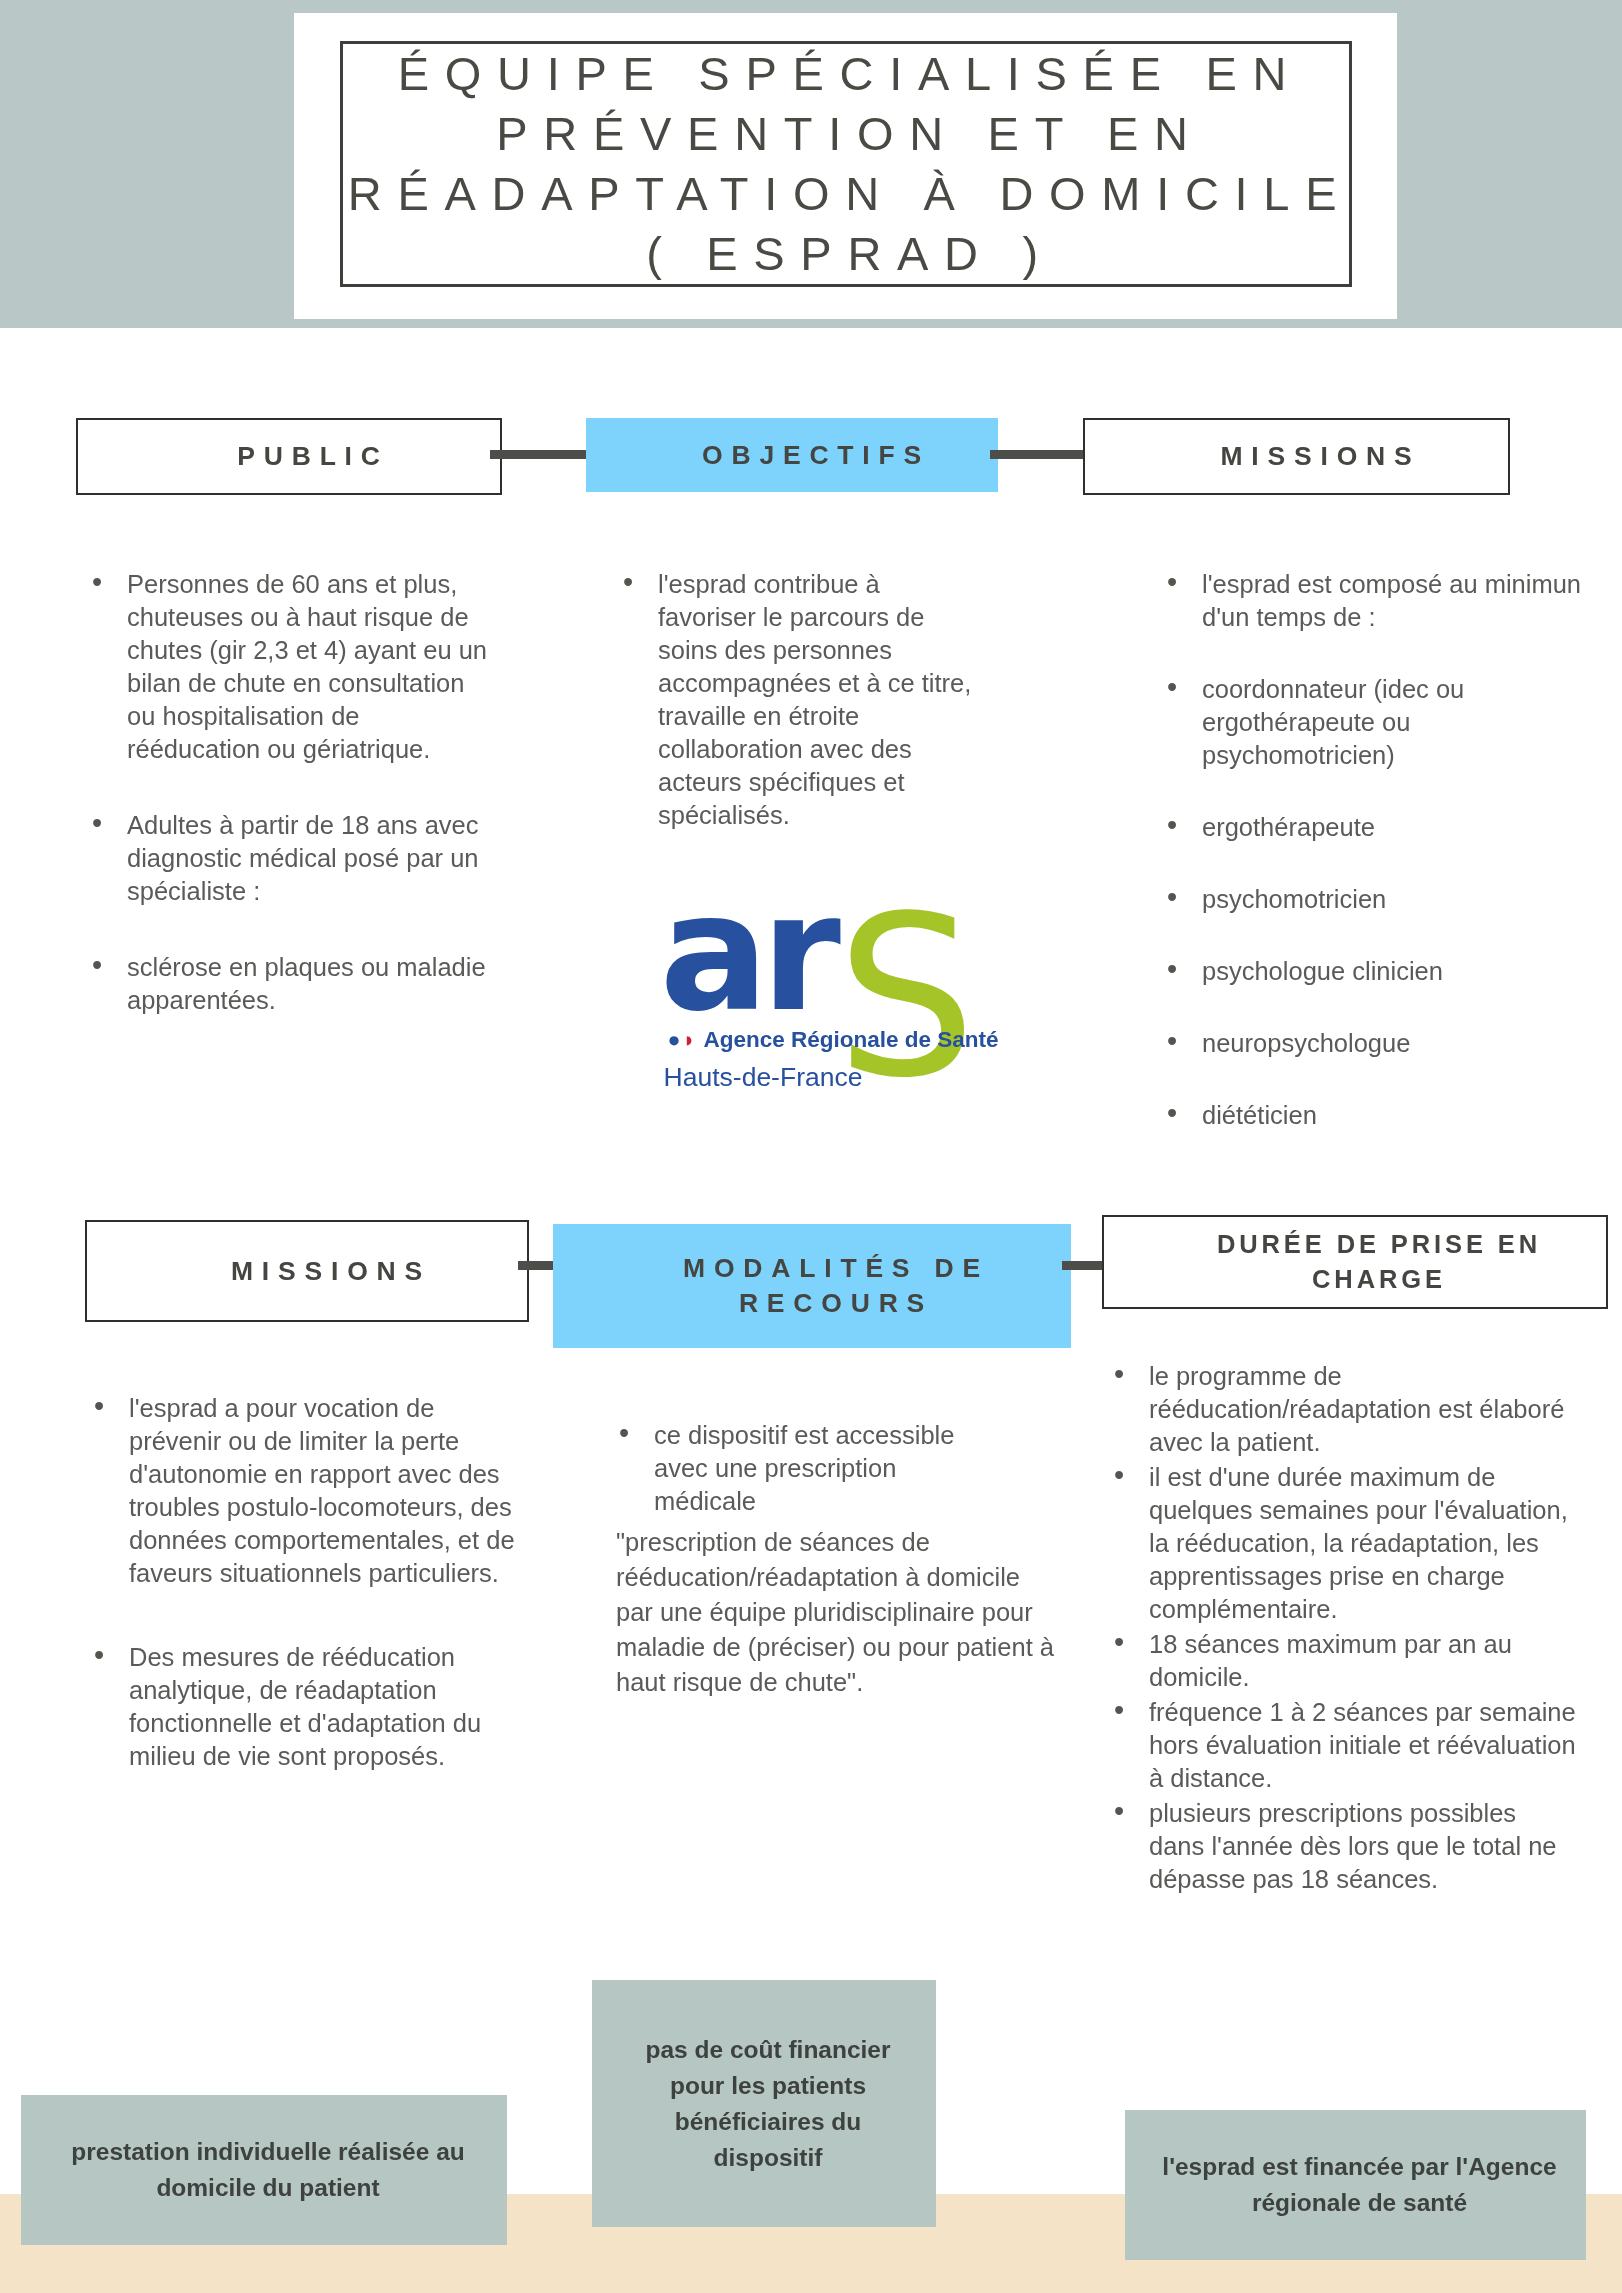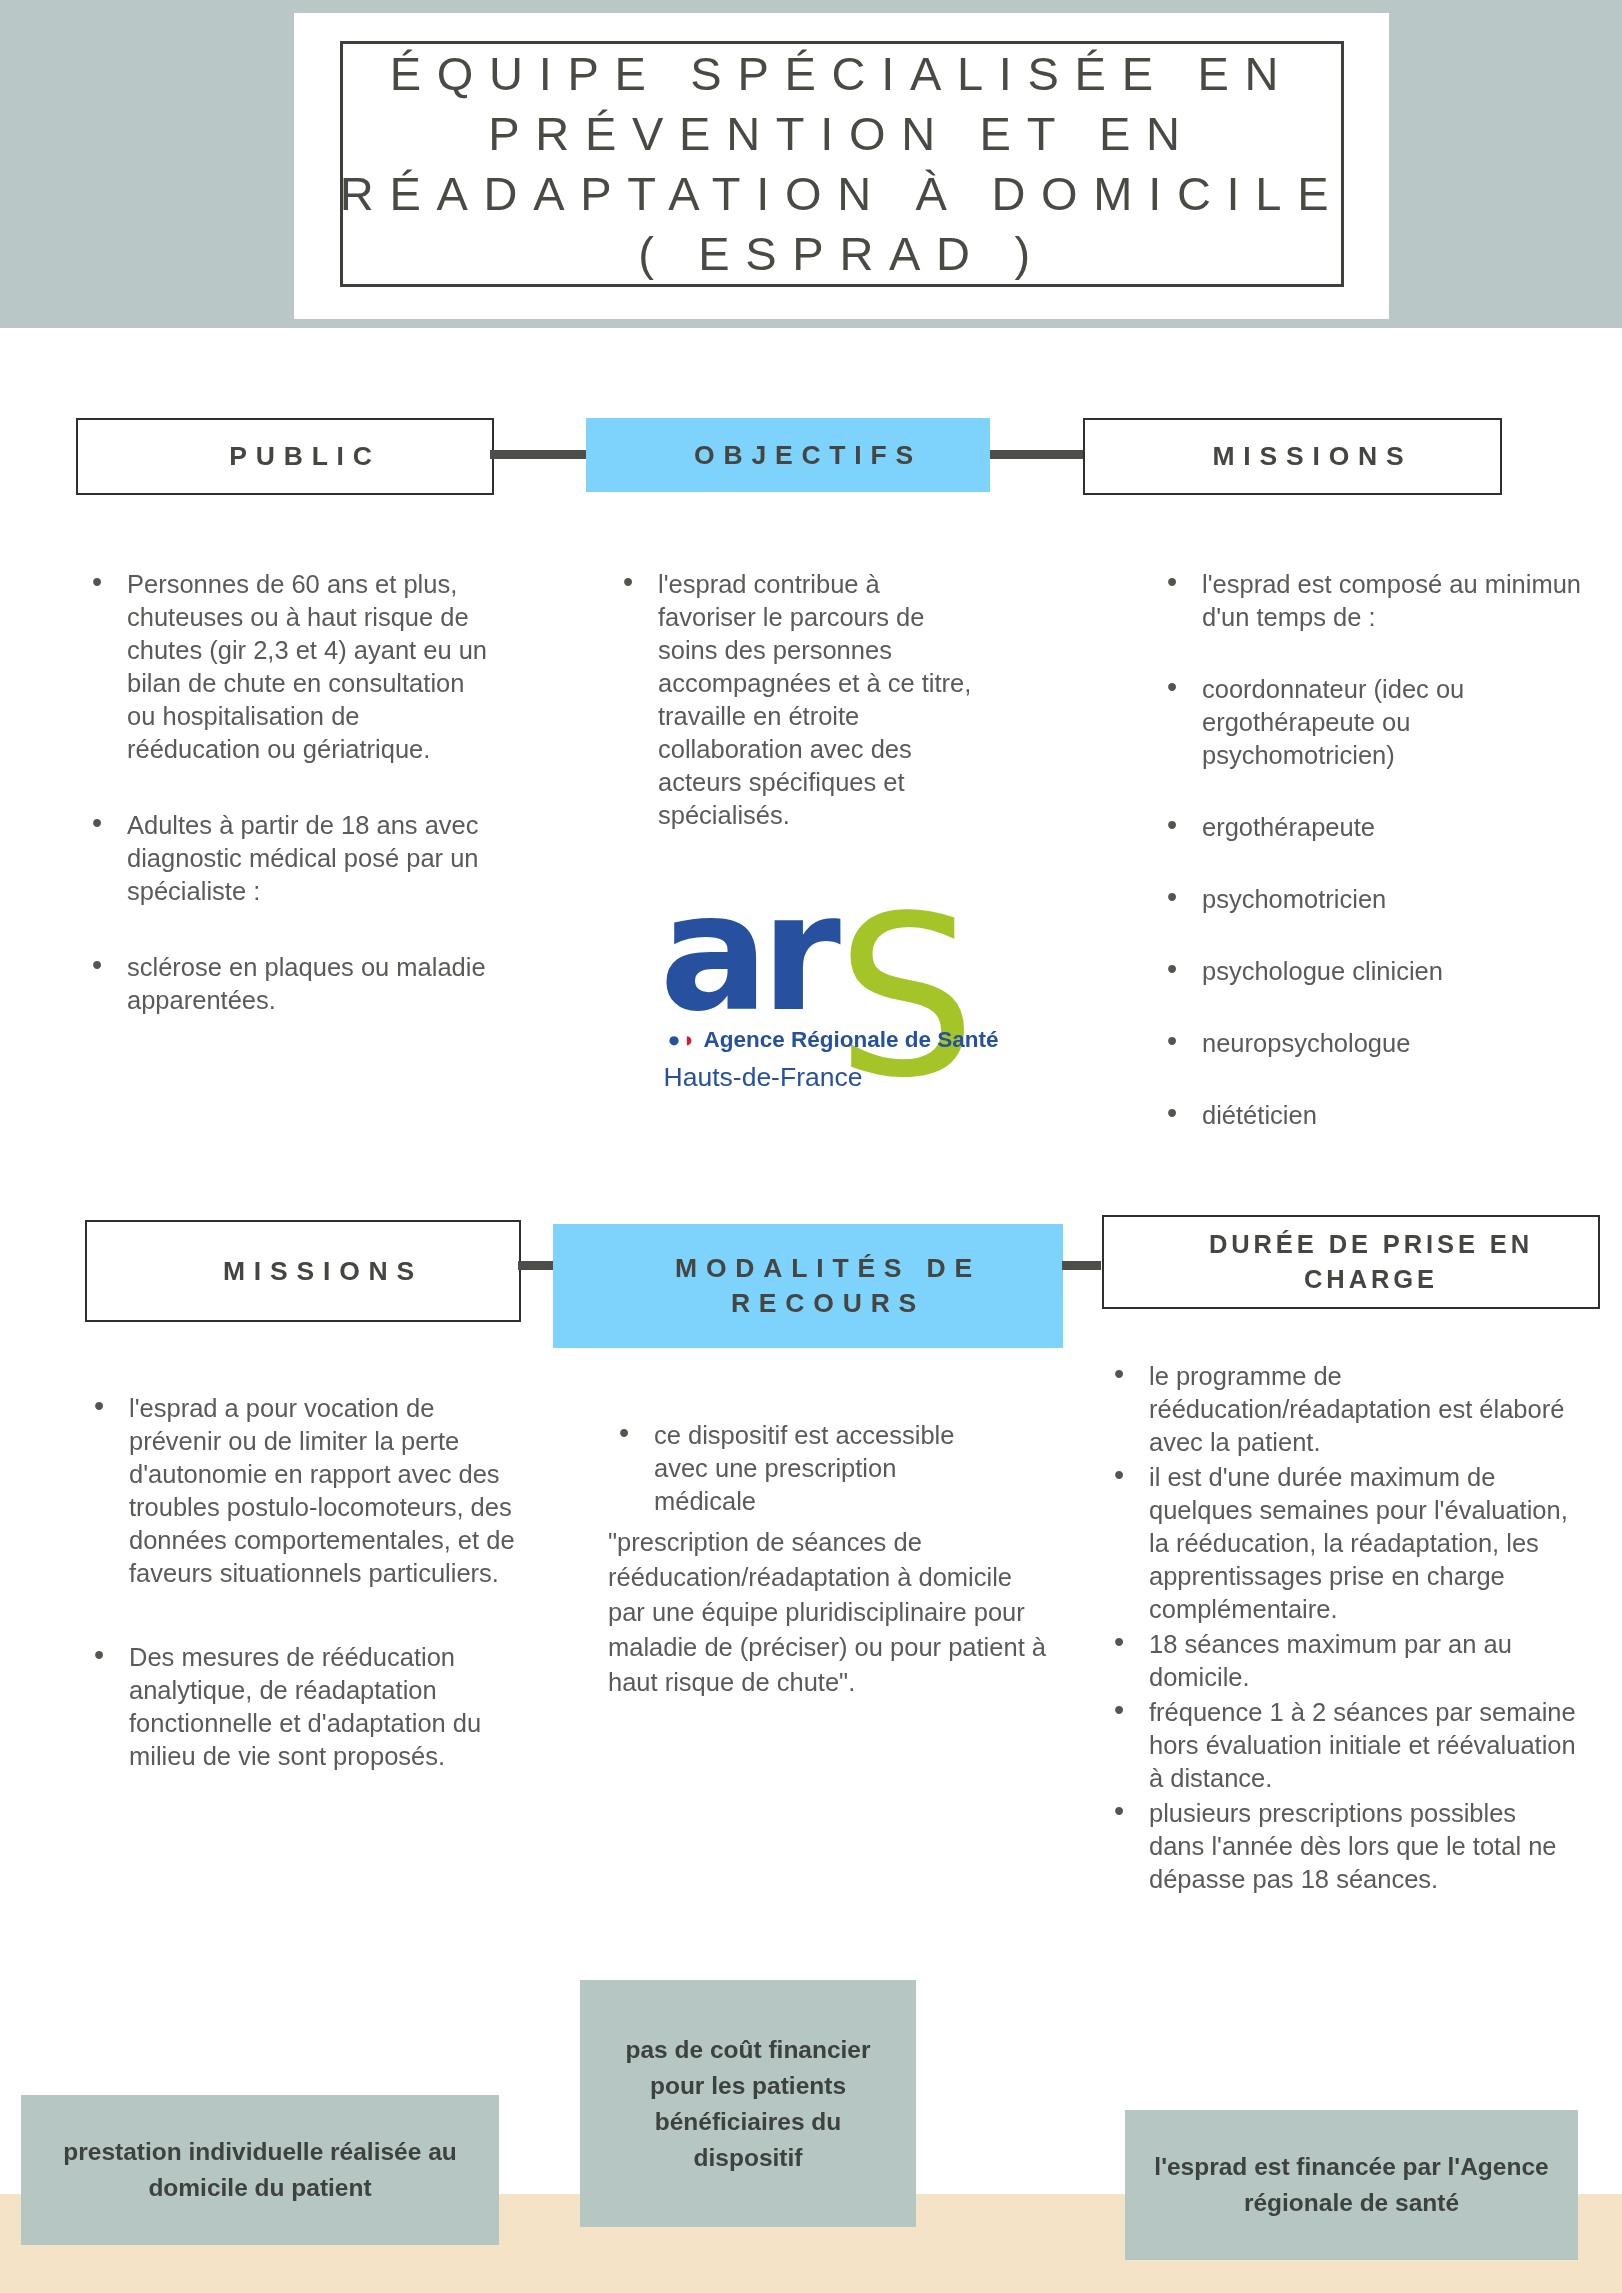--- a/index.html
+++ b/index.html
@@ -1,18 +1,18 @@
 <!DOCTYPE html>
 <html><head>
 <meta charset="utf-8">
 <style>
   html,body{margin:0;padding:0;background:#ffffff;}
   .page{position:relative;width:1622px;height:2294px;background:#ffffff;overflow:hidden;
         font-family:"Liberation Sans",sans-serif;}
-  .abs{position:absolute;}
+  .abs{position:absolute;padding-left:8px;}
 
   
   .top-band{left:0;top:0;width:1622px;height:328px;background:#b9c8c6;}
   .title-card{left:294px;top:12.7px;width:1095px;height:306px;background:#ffffff;}
   .title-box{left:340px;top:41px;width:998px;height:240px;border:3.9px solid #3e3e3a;
              display:flex;flex-direction:column;align-items:center;justify-content:center;}
   .title-line{font-size:47px;line-height:60px;letter-spacing:15.7px;color:#4a4a45;
               font-weight:400;text-align:center;white-space:nowrap;}
 
   
@@ -136,21 +136,21 @@
     <li>il est d'une durée maximum de quelques semaines pour l'évaluation, la rééducation, la réadaptation, les apprentissages prise en charge complémentaire.</li>
     <li>18 séances maximum par an au domicile.</li>
     <li>fréquence 1 à 2 séances par semaine hors évaluation initiale et réévaluation à distance.</li>
     <li>plusieurs prescriptions possibles dans l'année dès lors que le total ne dépasse pas 18 séances.</li>
   </ul>
 
   <div class="abs tan-band"></div>
   <div class="abs foot-box" style="left:21px;top:2078px;width:478px;height:150px;margin-top:17px;">
     <span class="foot-text">prestation individuelle réalisée au domicile du patient</span>
   </div>
-  <div class="abs foot-box" style="left:580px;top:1980px;width:336px;height:247px;">
+  <div class="abs foot-box" style="left:592px;top:1980px;width:336px;height:247px;">
     <span class="foot-text" style="max-width:294px;">pas de coût financier pour les patients bénéficiaires du dispositif</span>
   </div>
   <div class="abs foot-box" style="left:1125px;top:2110px;width:453px;height:150px;">
     <span class="foot-text">l'esprad est financée par l'Agence régionale de santé</span>
   </div>
 
 </div>
 
 
 </body></html>

